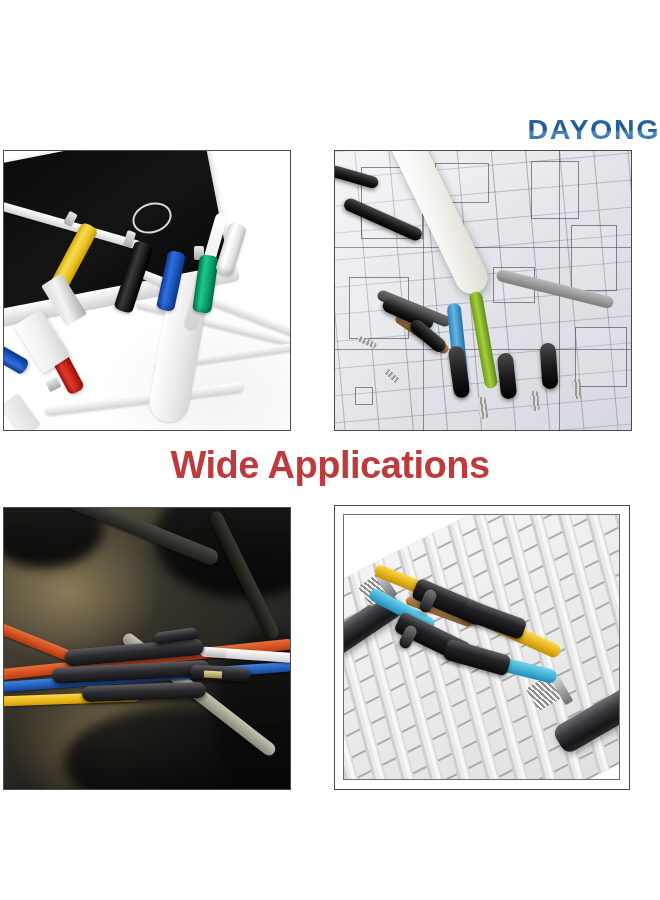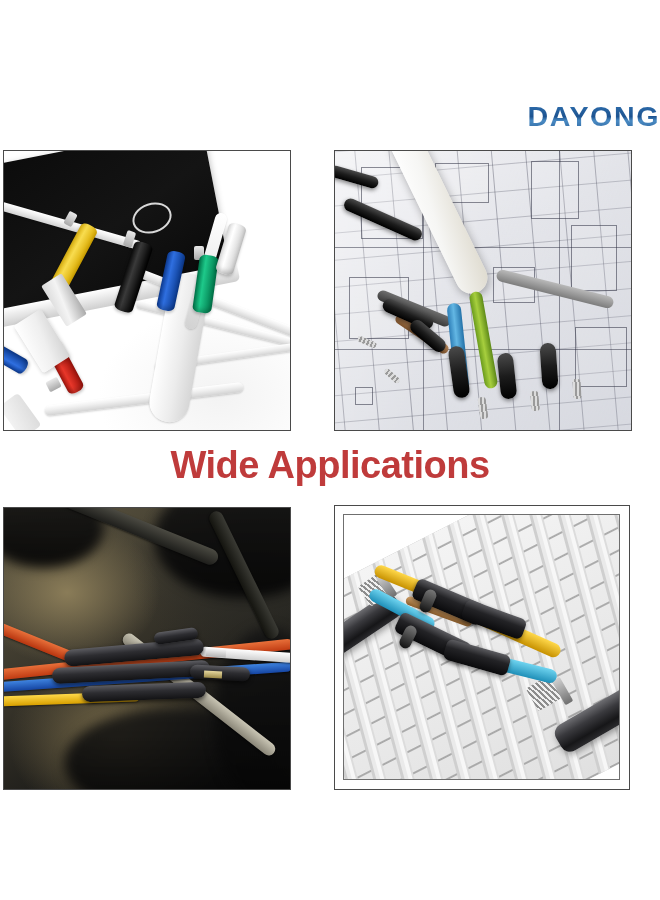--- a/index.html
+++ b/index.html
@@ -12,23 +12,24 @@
     height: 900px;
     position: relative;
     overflow: hidden;
     font-family: "Liberation Sans", sans-serif;
   }
 
   
   #brand-logo {
     position: absolute;
     right: 0px;
-    top: 104px;
+    top: 116px;
     height: 28px;
     display: flex;
+    align-items: center;
   }
   #brand-logo .logo-text {
     font-family: "Liberation Sans", sans-serif;
     font-size: 27px;
     font-weight: 700;
     letter-spacing: 1.5px;
     line-height: 1;
     color: #245f9e;
     background: linear-gradient(180deg, #2f6fae 0%, #1d5390 45%, #4a8bc4 60%, #2a5f97 100%);
     -webkit-background-clip: text;

